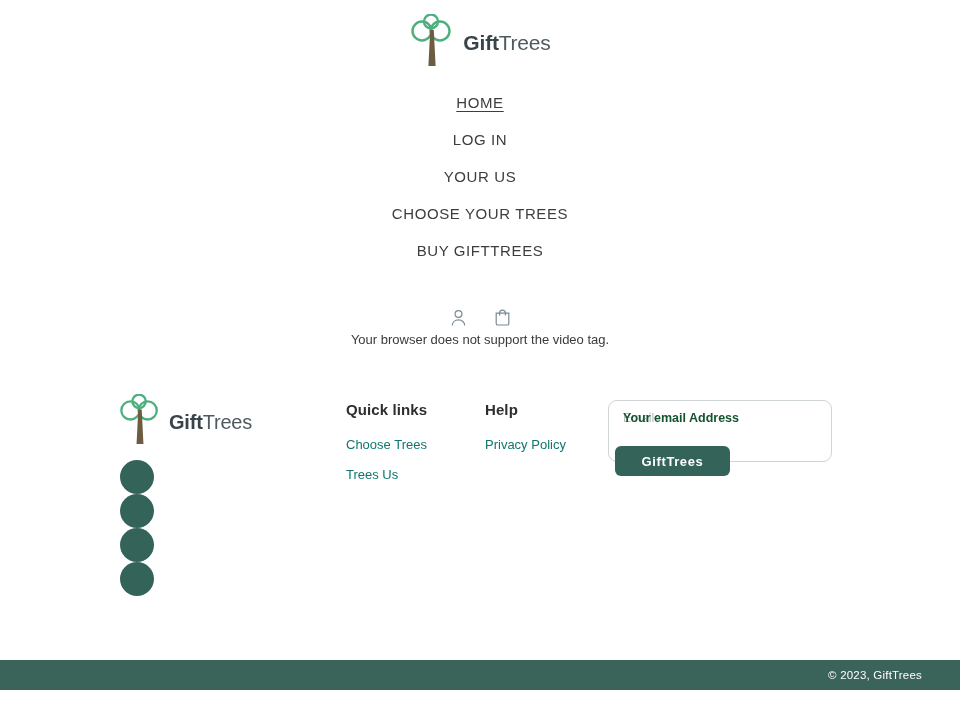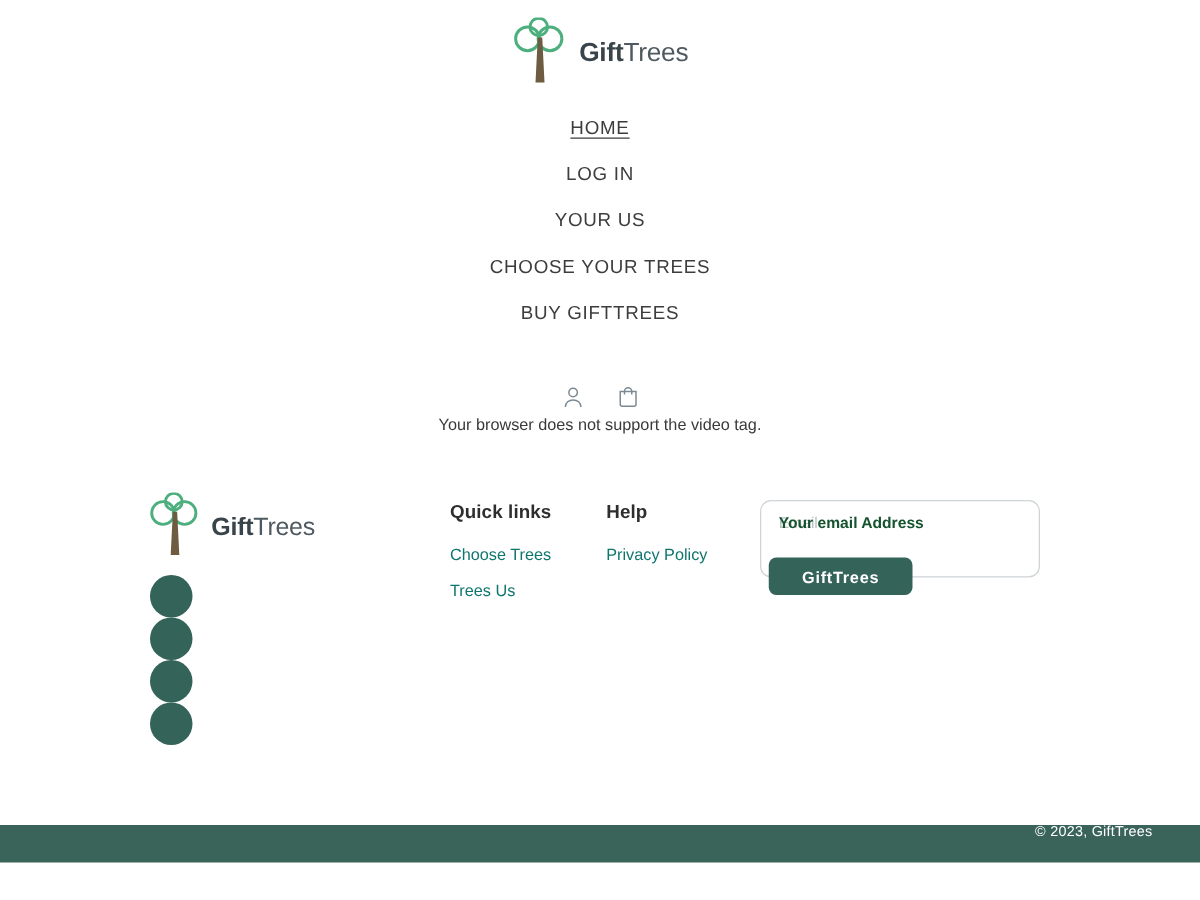--- a/index.html
+++ b/index.html
@@ -130,21 +130,21 @@
     width: 34px;
     height: 34px;
     border-radius: 50%;
     background: #34635a;
     cursor: pointer;
     margin-bottom: 0px;
   }
   .social-dot + .social-dot { margin-top: 0px; }
 
   .footer-col { position: absolute; top: 0; }
-  .footer-col.quick-links { left: 360px; }
+  .footer-col.quick-links { left: 346px; }
   .footer-col.help { left: 485px; }
 
   .footer-col-title {
     font-size: 15px;
     font-weight: bold;
     color: #2e2e2e;
     letter-spacing: 0.1px;
     margin-bottom: 0;
     line-height: 1;
     padding-top: 12px;
@@ -225,21 +225,21 @@
 
   
   .copyright-bar {
     position: absolute;
     left: 0;
     top: 660px;
     width: 960px;
     height: 30px;
     background: #3a6359;
     display: flex;
-    align-items: flex-start;
+    align-items: center;
     justify-content: flex-end;
   }
   .copyright-text {
     font-size: 11.5px;
     color: #ffffff;
     padding-right: 38px;
     letter-spacing: 0.2px;
   }
 </style>
 </head>

